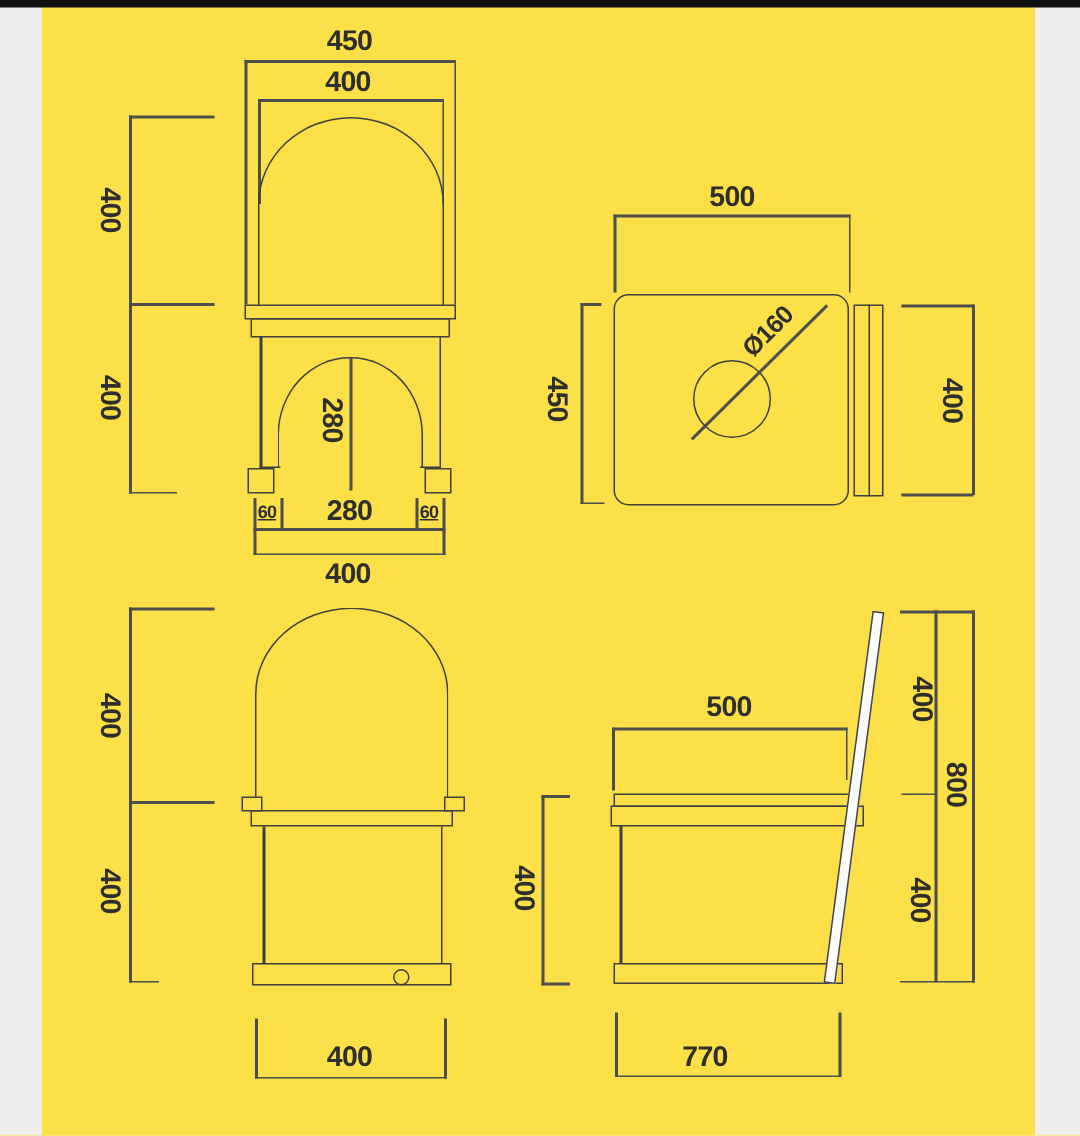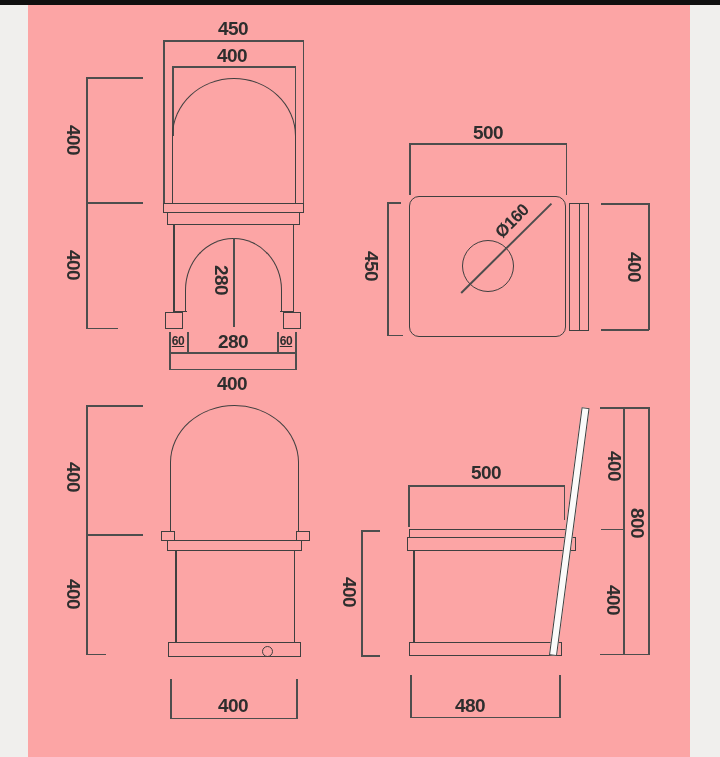--- a/index.html
+++ b/index.html
@@ -1,17 +1,17 @@
 <!DOCTYPE html>
 <html><head>
 <meta charset="utf-8">
 <style>
   html,body{margin:0;padding:0;}
   body{font-family:"Liberation Sans",sans-serif;}
-  .sheet{position:relative;width:720px;height:757px;background:#fca5a5;overflow:hidden;}
+  .sheet{position:relative;width:720px;height:757px;background:#fde047;overflow:hidden;}
   .margin{position:absolute;top:0;bottom:0;}
   .topbar{position:absolute;left:0;top:0;width:720px;height:4.5px;}
   
   .ln{position:absolute;background:#4d4d4d;}
   
   .obj{position:absolute;border:1.8px solid #3f3f3f;box-sizing:border-box;background:transparent;}
   .noB{border-bottom:none;}
   
   .lbl{position:absolute;font-weight:700;font-size:19px;color:#2e2e2e;letter-spacing:-0.5px;
        transform:translate(-50%,-50%);white-space:nowrap;line-height:1;}
@@ -139,21 +139,21 @@
     <div class="obj" style="left:409px;top:529px;width:162px;height:9px;"></div>
     <div class="obj" style="left:407px;top:536.5px;width:169px;height:14px;"></div>
     <div class="ln" style="left:413px;top:550px;width:1.8px;height:92px;background:#3f3f3f;"></div>
     <div class="obj" style="left:409px;top:642px;width:153px;height:14px;"></div>
 
     <div class="obj" style="left:548.5px;top:405px;width:8px;height:250px;background:#fbfbfa;transform-origin:left bottom;transform:rotate(7.5deg);"></div>
 
     <div class="ln" style="left:410px;top:675px;width:1.5px;height:43px;"></div>
     <div class="ln" style="left:559px;top:675px;width:1.5px;height:43px;"></div>
     <div class="ln" style="left:410px;top:716.5px;width:150.5px;height:1.5px;"></div>
-    <div class="lbl" style="left:470px;top:705px;">480</div>
+    <div class="lbl" style="left:470px;top:705px;">770</div>
 
     <div class="ln" style="left:361px;top:530px;width:1.5px;height:127px;"></div>
     <div class="ln" style="left:361px;top:530px;width:19px;height:1.5px;"></div>
     <div class="ln" style="left:361px;top:655px;width:19px;height:1.5px;"></div>
     <div class="lbl v" style="left:349px;top:592px;">400</div>
 
     <div class="ln" style="left:623px;top:407px;width:1.5px;height:248px;"></div>
     <div class="ln" style="left:648px;top:407px;width:1.5px;height:248px;"></div>
     <div class="ln" style="left:600px;top:407px;width:49.5px;height:1.5px;"></div>
     <div class="ln" style="left:601px;top:528.5px;width:23px;height:1.5px;"></div>

